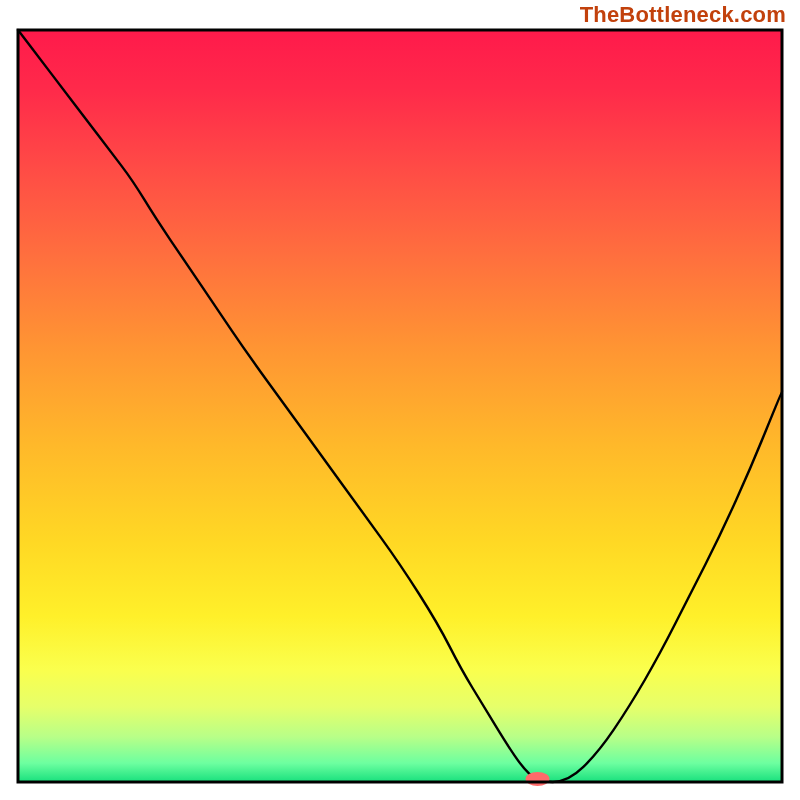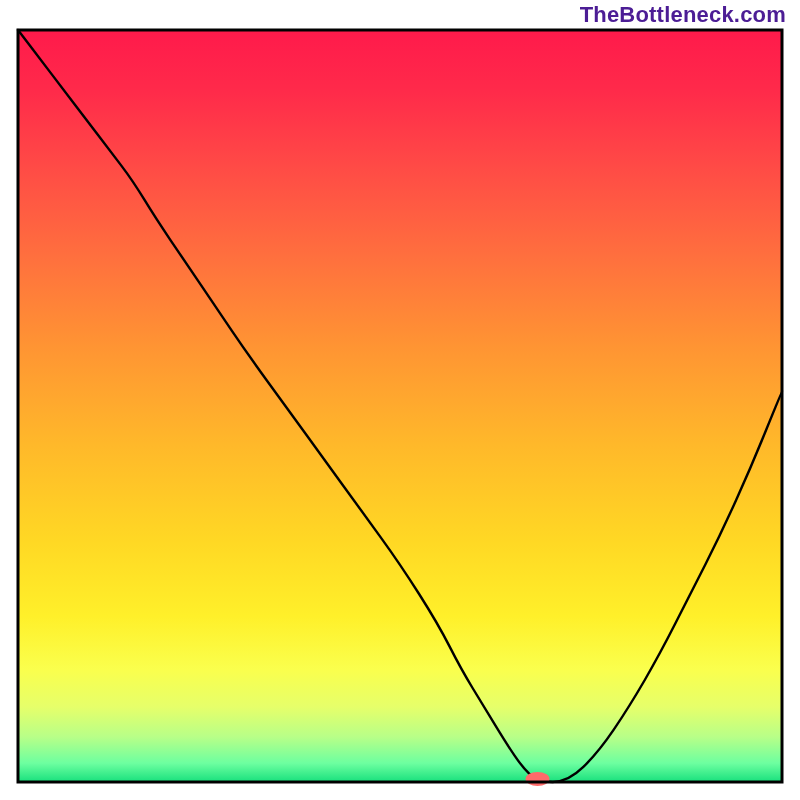--- a/index.html
+++ b/index.html
@@ -14,21 +14,21 @@
     position: relative;
     width: 800px;
     height: 800px;
   }
   .watermark {
     position: absolute;
     top: 2px;
     right: 14px;
     font-size: 22px;
     font-weight: bold;
-    color: #4c1d95;
+    color: #c2410c;
     letter-spacing: 0.2px;
     z-index: 10;
   }
   svg {
     display: block;
   }
 </style>
 </head>
 <body>
 

